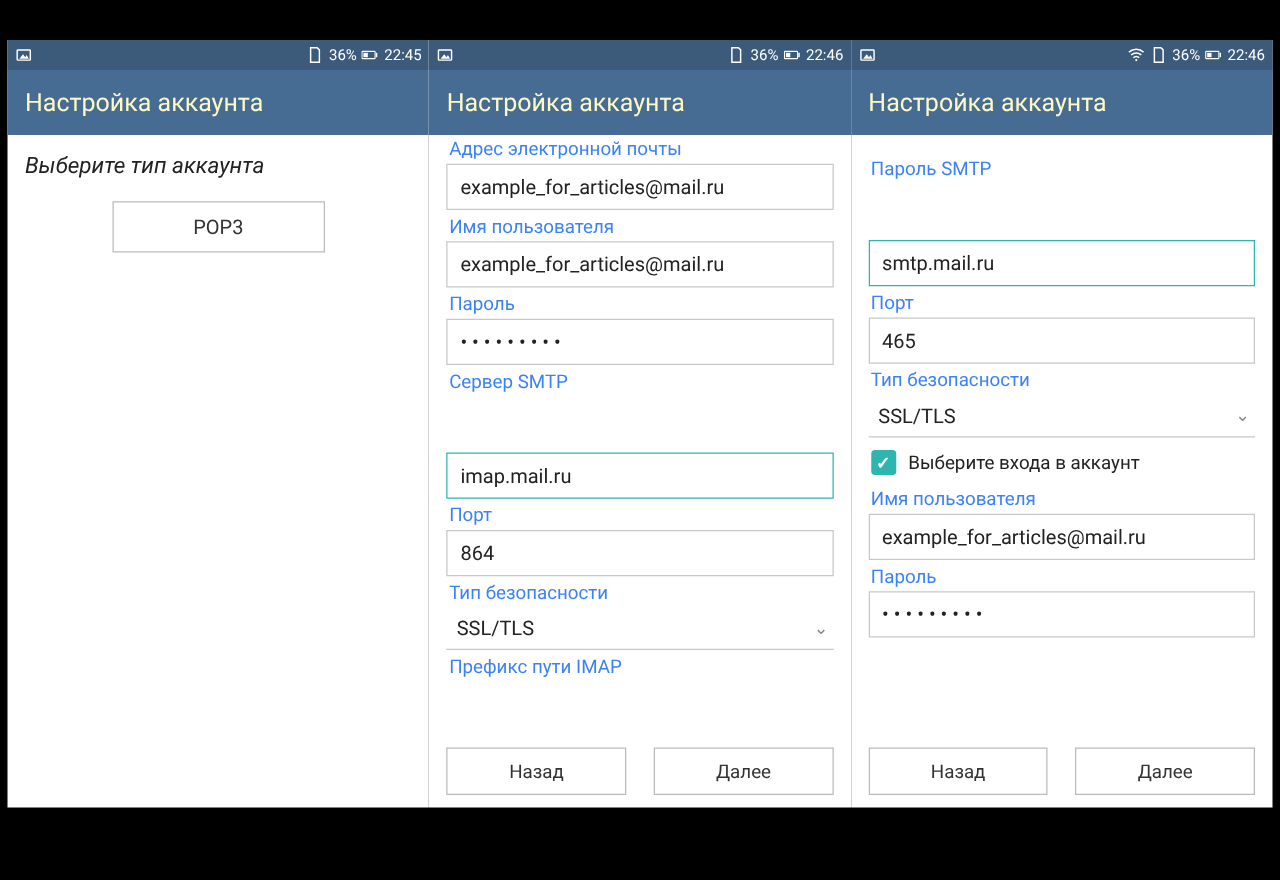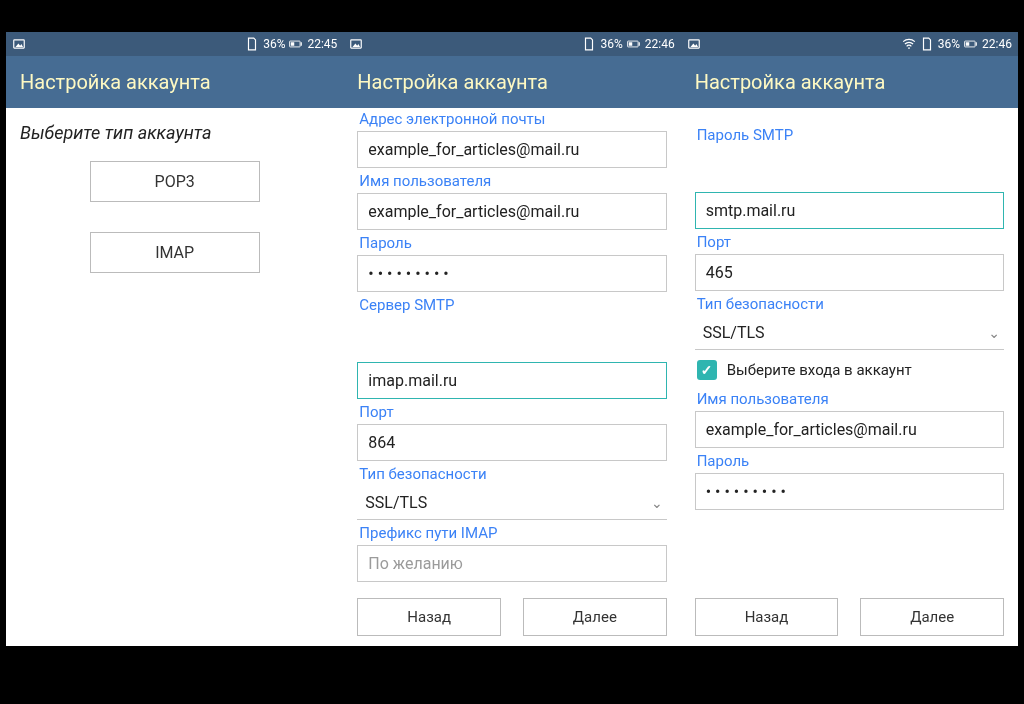--- a/index.html
+++ b/index.html
@@ -152,21 +152,20 @@
             <rect x="20" y="3" width="2" height="6" fill="#fff"></rect>
             <rect x="3" y="3" width="6" height="6" fill="#fff"></rect>
           </svg>
       </span>
       <span>22:45</span>
     </div>
     <div class="titlebar">Настройка аккаунта</div>
     <div class="content">
       <div class="subheading">Выберите тип аккаунта</div>
       <div class="acct-btn">POP3</div>
-      <div class="acct-btn">IMAP</div>
     </div>
   </div>
 
   <div class="screen">
     <div class="statusbar">
       <span>
         <svg class="sb-icon" viewBox="0 0 24 24" fill="#fff">
             <rect x="3" y="5" width="18" height="14" rx="1" fill="none" stroke="#fff" stroke-width="2"></rect>
             <polygon points="6,17 11,11 14,15 16,12 19,17" fill="#fff"></polygon>
           </svg>
@@ -204,21 +203,20 @@
       <div class="field-label">Порт</div>
       <div class="text-input">864</div>
 
       <div class="field-label">Тип безопасности</div>
       <div class="select-row">
         <span>SSL/TLS</span>
         <span class="chev">⌄</span>
       </div>
 
       <div class="field-label">Префикс пути IMAP</div>
-      <div class="text-input placeholder">По желанию</div>
 
       <div class="bottom-buttons">
         <div class="nav-btn">Назад</div>
         <div class="nav-btn">Далее</div>
       </div>
     </div>
   </div>
 
   <div class="screen">
     <div class="statusbar">

